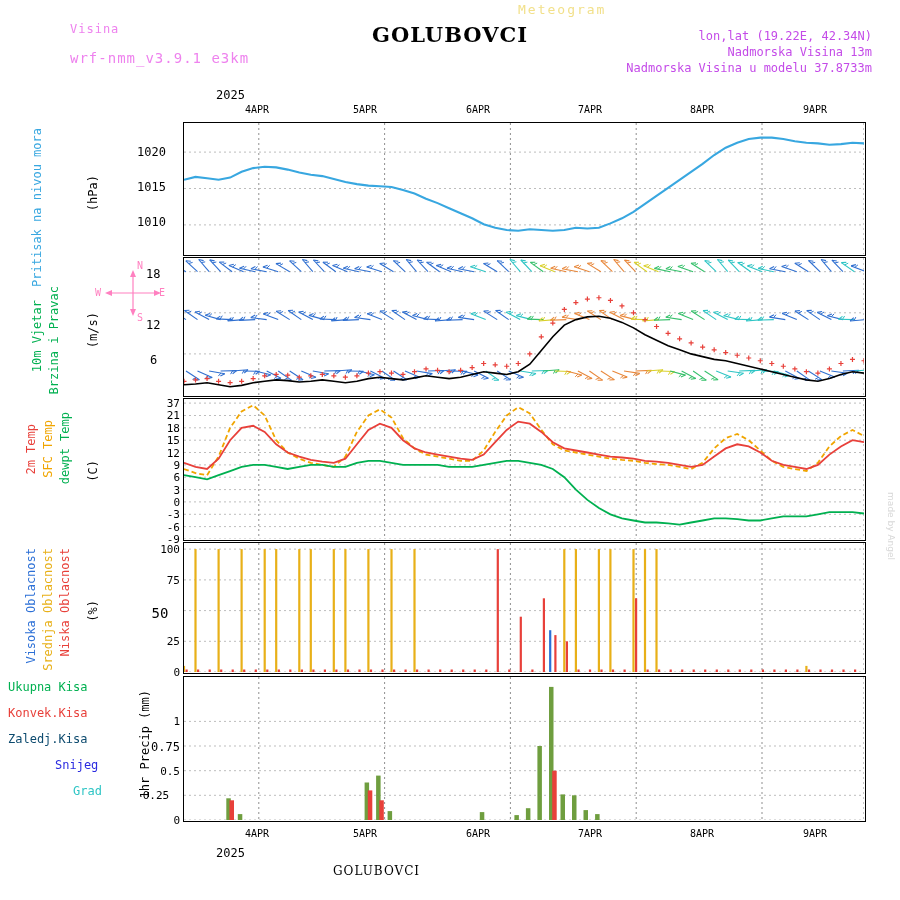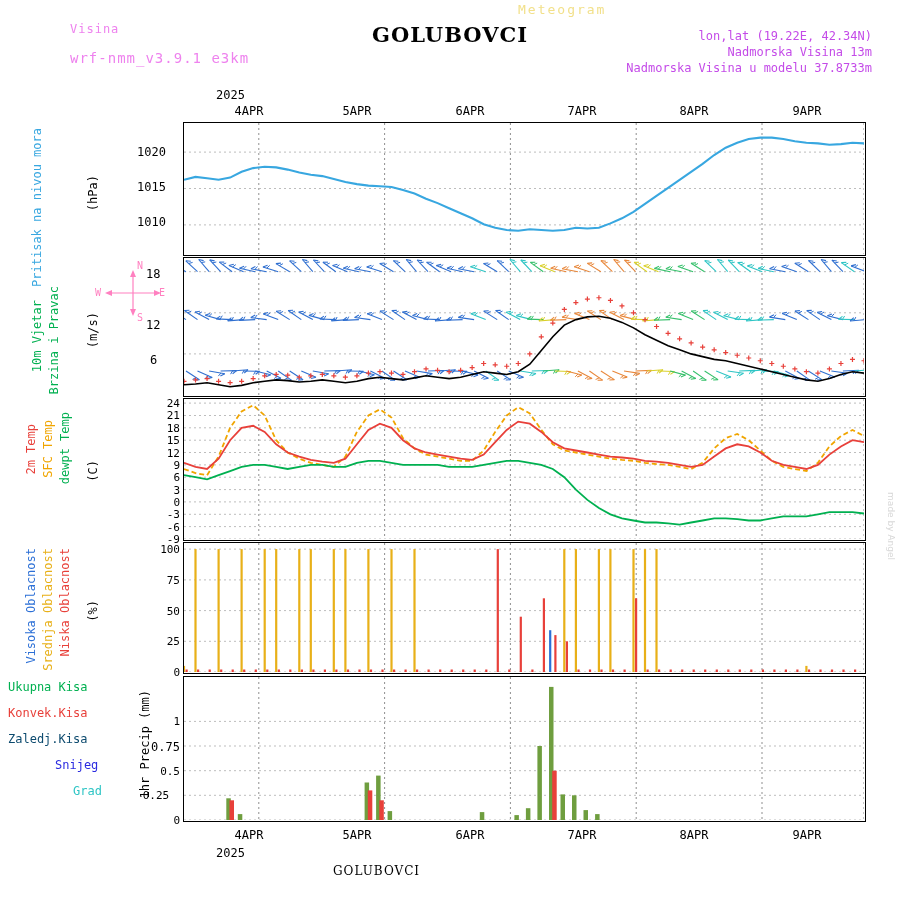--- a/index.html
+++ b/index.html
@@ -13,21 +13,21 @@
   
   #meteogram-label{left:518px;top:2px;font-size:13px;color:#f2e08a;letter-spacing:2px;}
   #title{left:0;top:22px;width:900px;text-align:center;font-family:"DejaVu Serif",serif;font-weight:bold;font-size:21px;color:#000;letter-spacing:1px;}
   #model-label{left:70px;top:22px;font-size:12px;color:#ee82ee;letter-spacing:1px;}
   #model-name{left:70px;top:50px;font-size:14px;color:#ee82ee;letter-spacing:1px;}
   #meta{right:28px;top:28px;text-align:right;color:#c44be8;font-size:12px;line-height:16px;}
   #meta div{white-space:nowrap;}
   #made-by{right:4px;top:560px;font-size:9px;color:#d8d8d8;transform:rotate(90deg);transform-origin:right top;}
   
   .panel{position:absolute;left:183px;width:683px;border:1.5px solid #000;box-sizing:border-box;background:#fff;}
-  .xtick{position:absolute;font-size:12px;color:#000;font-family:"DejaVu Sans Mono",monospace;transform:translateX(-50%);}
+  .xtick{position:absolute;font-size:10px;color:#000;font-family:"DejaVu Sans Mono",monospace;transform:translateX(-50%);margin-left:8px;}
   .vlabel{position:absolute;font-size:12px;font-family:"DejaVu Sans Mono",monospace;writing-mode:vertical-rl;transform:rotate(180deg);white-space:nowrap;}
   svg{display:block;}
 </style>
 </head>
 <body>
 
 <div class="abs mono" id="meteogram-label">Meteogram</div>
 <div class="abs" id="title">GOLUBOVCI</div>
 <div class="abs mono" id="model-label">Visina</div>
 <div class="abs mono" id="model-name">wrf-nmm_v3.9.1 e3km</div>
@@ -746,21 +746,21 @@
     <div class="abs mono" style="left: 146px; top: 521px; font-size: 11px; width: 34px; text-align: right;">-6</div>
     <div class="abs mono" style="left: 146px; top: 508px; font-size: 11px; width: 34px; text-align: right;">-3</div>
     <div class="abs mono" style="left: 146px; top: 496px; font-size: 11px; width: 34px; text-align: right;">0</div>
     <div class="abs mono" style="left: 146px; top: 484px; font-size: 11px; width: 34px; text-align: right;">3</div>
     <div class="abs mono" style="left: 146px; top: 471px; font-size: 11px; width: 34px; text-align: right;">6</div>
     <div class="abs mono" style="left: 146px; top: 459px; font-size: 11px; width: 34px; text-align: right;">9</div>
     <div class="abs mono" style="left: 146px; top: 447px; font-size: 11px; width: 34px; text-align: right;">12</div>
     <div class="abs mono" style="left: 146px; top: 434px; font-size: 11px; width: 34px; text-align: right;">15</div>
     <div class="abs mono" style="left: 146px; top: 422px; font-size: 11px; width: 34px; text-align: right;">18</div>
     <div class="abs mono" style="left: 146px; top: 409px; font-size: 11px; width: 34px; text-align: right;">21</div>
-    <div class="abs mono" style="left: 146px; top: 397px; font-size: 11px; width: 34px; text-align: right;">24</div>
+    <div class="abs mono" style="left: 146px; top: 397px; font-size: 11px; width: 34px; text-align: right;">37</div>
   </div>
 
 <div class="panel" id="panel-cloud" style="top:542px;height:132px;">
   <svg width="680" height="129" viewBox="0 0 680 129" preserveAspectRatio="none">
     <g id="p4-grid">
         <line x1="74.8" y1="0" x2="74.8" y2="129" stroke="#8f8f8f" stroke-width="1" stroke-dasharray="2,3"></line>
         <line x1="200.6" y1="0" x2="200.6" y2="129" stroke="#8f8f8f" stroke-width="1" stroke-dasharray="2,3"></line>
         <line x1="326.4" y1="0" x2="326.4" y2="129" stroke="#8f8f8f" stroke-width="1" stroke-dasharray="2,3"></line>
         <line x1="452.2" y1="0" x2="452.2" y2="129" stroke="#8f8f8f" stroke-width="1" stroke-dasharray="2,3"></line>
         <line x1="578.0" y1="0" x2="578.0" y2="129" stroke="#8f8f8f" stroke-width="1" stroke-dasharray="2,3"></line>
@@ -857,21 +857,21 @@
       </g>
   </svg>
 </div>
 <div class="abs vlabel" style="left:24px;top:548px;color:#2b6fd6;">Visoka Oblacnost</div>
 <div class="abs vlabel" style="left:41px;top:548px;color:#e8b018;">Srednja Oblacnost</div>
 <div class="abs vlabel" style="left:58px;top:548px;color:#e8403a;">Niska Oblacnost</div>
 <div class="abs vlabel" style="left:86px;top:600px;color:#000;">(%)</div>
 <div id="cloud-yticks">
     <div class="abs mono" style="left: 140px; top: 666px; font-size: 11px; width: 40px; text-align: right;">0</div>
     <div class="abs mono" style="left: 140px; top: 635px; font-size: 11px; width: 40px; text-align: right;">25</div>
-    <div class="abs mono" style="left: 140px; top: 605px; font-size: 11px; width: 40px; text-align: right;">50</div>
+    <div class="abs mono" style="left: 140px; top: 605px; font-size: 14px; width: 40px; text-align: center;">50</div>
     <div class="abs mono" style="left: 140px; top: 574px; font-size: 11px; width: 40px; text-align: right;">75</div>
     <div class="abs mono" style="left: 140px; top: 543px; font-size: 11px; width: 40px; text-align: right;">100</div>
   </div>
 
 <div class="panel" id="panel-precip" style="top:676px;height:146px;">
   <svg width="680" height="143" viewBox="0 0 680 143" preserveAspectRatio="none">
     <g id="p5-grid">
         <line x1="74.8" y1="0" x2="74.8" y2="143" stroke="#8f8f8f" stroke-width="1" stroke-dasharray="2,3"></line>
         <line x1="200.6" y1="0" x2="200.6" y2="143" stroke="#8f8f8f" stroke-width="1" stroke-dasharray="2,3"></line>
         <line x1="326.4" y1="0" x2="326.4" y2="143" stroke="#8f8f8f" stroke-width="1" stroke-dasharray="2,3"></line>

